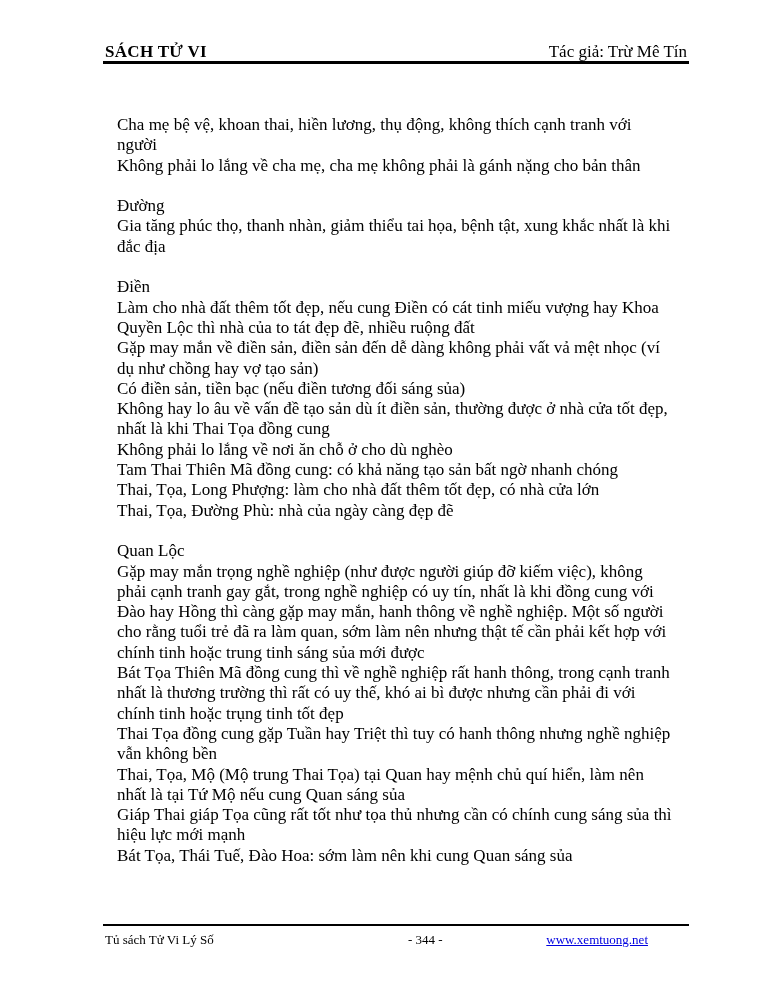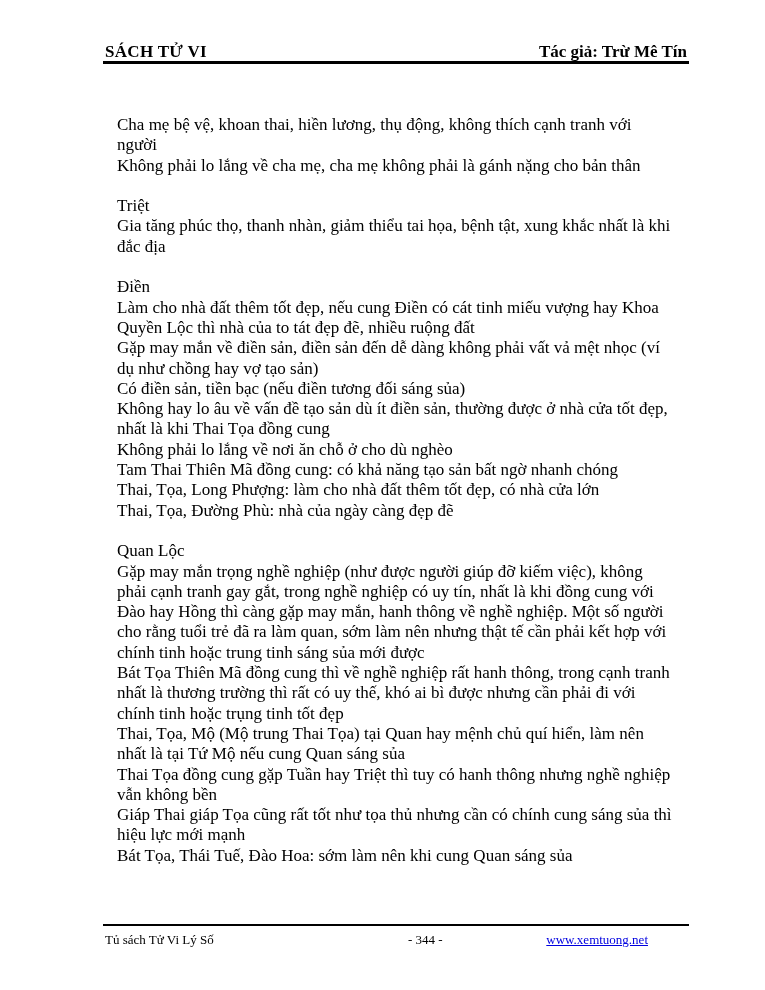--- a/index.html
+++ b/index.html
@@ -25,21 +25,21 @@
     justify-content: space-between;
     align-items: flex-end;
     font-size: 17px;
     line-height: 19px;
   }
   .book-title {
     font-weight: bold;
     letter-spacing: 0.3px;
   }
   .author {
-    font-weight: bold;
+    font-weight: normal;
   }
   .rule {
     position: absolute;
     left: 103px;
     width: 586px;
     background: #000000;
   }
   .header-rule {
     top: 61px;
     height: 3px;
@@ -105,40 +105,40 @@
   </header>
 
   <div class="rule header-rule"></div>
 
   <main class="page-body" id="body-content">
       <div class="section">
         <p>Cha mẹ bệ vệ, khoan thai, hiền lương, thụ động, không thích cạnh tranh với người</p>
         <p>Không phải lo lắng về cha mẹ, cha mẹ không phải là gánh nặng cho bản thân</p>
       </div>
       <div class="section">
-        <p class="section-heading">Triệt</p>
+        <p class="section-heading">Đường</p>
         <p>Gia tăng phúc thọ, thanh nhàn, giảm thiểu tai họa, bệnh tật, xung khắc nhất là khi đắc địa</p>
       </div>
       <div class="section">
         <p class="section-heading">Điền</p>
         <p>Làm cho nhà đất thêm tốt đẹp, nếu cung Điền có cát tinh miếu vượng hay Khoa Quyền Lộc thì nhà của to tát đẹp đẽ, nhiều ruộng đất</p>
         <p>Gặp may mắn về điền sản, điền sản đến dễ dàng không phải vất vả mệt nhọc (ví dụ như chồng hay vợ tạo sản)</p>
         <p>Có điền sản, tiền bạc (nếu điền tương đối sáng sủa)</p>
         <p>Không hay lo âu về vấn đề tạo sản dù ít điền sản, thường được ở nhà cửa tốt đẹp, nhất là khi Thai Tọa đồng cung</p>
         <p>Không phải lo lắng về nơi ăn chỗ ở cho dù nghèo</p>
         <p>Tam Thai Thiên Mã đồng cung: có khả năng tạo sản bất ngờ nhanh chóng</p>
         <p>Thai, Tọa, Long Phượng: làm cho nhà đất thêm tốt đẹp, có nhà cửa lớn</p>
         <p>Thai, Tọa, Đường Phù: nhà của ngày càng đẹp đẽ</p>
       </div>
       <div class="section">
         <p class="section-heading">Quan Lộc</p>
         <p>Gặp may mắn trọng nghề nghiệp (như được người giúp đỡ kiếm việc), không phải cạnh tranh gay gắt, trong nghề nghiệp có uy tín, nhất là khi đồng cung với Đào hay Hồng thì càng gặp may mắn, hanh thông về nghề nghiệp. Một số người cho rằng tuổi trẻ đã ra làm quan, sớm làm nên nhưng thật tế cần phải kết hợp với chính tinh hoặc trung tinh sáng sủa mới được</p>
         <p>Bát Tọa Thiên Mã đồng cung thì về nghề nghiệp rất hanh thông, trong cạnh tranh nhất là thương trường thì rất có uy thế, khó ai bì được nhưng cần phải đi với chính tinh hoặc trụng tinh tốt đẹp</p>
+        <p>Thai Tọa đồng cung gặp Tuần hay Triệt thì tuy có hanh thông nhưng nghề nghiệp vẫn không bền</p>
         <p>Thai, Tọa, Mộ (Mộ trung Thai Tọa) tại Quan hay mệnh chủ quí hiển, làm nên nhất là tại Tứ Mộ nếu cung Quan sáng sủa</p>
-        <p>Thai Tọa đồng cung gặp Tuần hay Triệt thì tuy có hanh thông nhưng nghề nghiệp vẫn không bền</p>
         <p>Giáp Thai giáp Tọa cũng rất tốt như tọa thủ nhưng cần có chính cung sáng sủa thì hiệu lực mới mạnh</p>
         <p>Bát Tọa, Thái Tuế, Đào Hoa: sớm làm nên khi cung Quan sáng sủa</p>
       </div>
     </main>
 
   <div class="rule footer-rule"></div>
 
   <footer class="page-footer">
     <span class="footer-series">Tủ sách Tử Vi Lý Số</span>
     <span class="footer-page-number">- 344 -</span>

